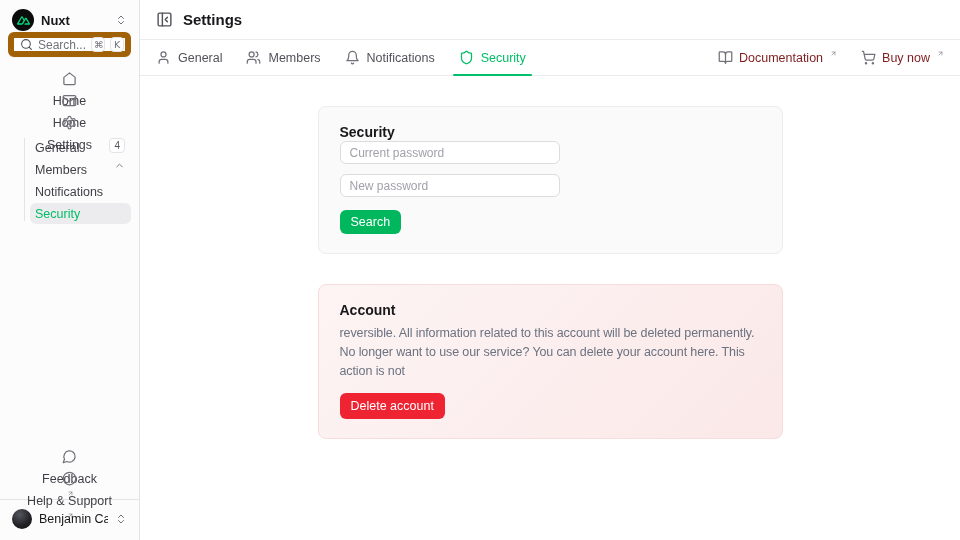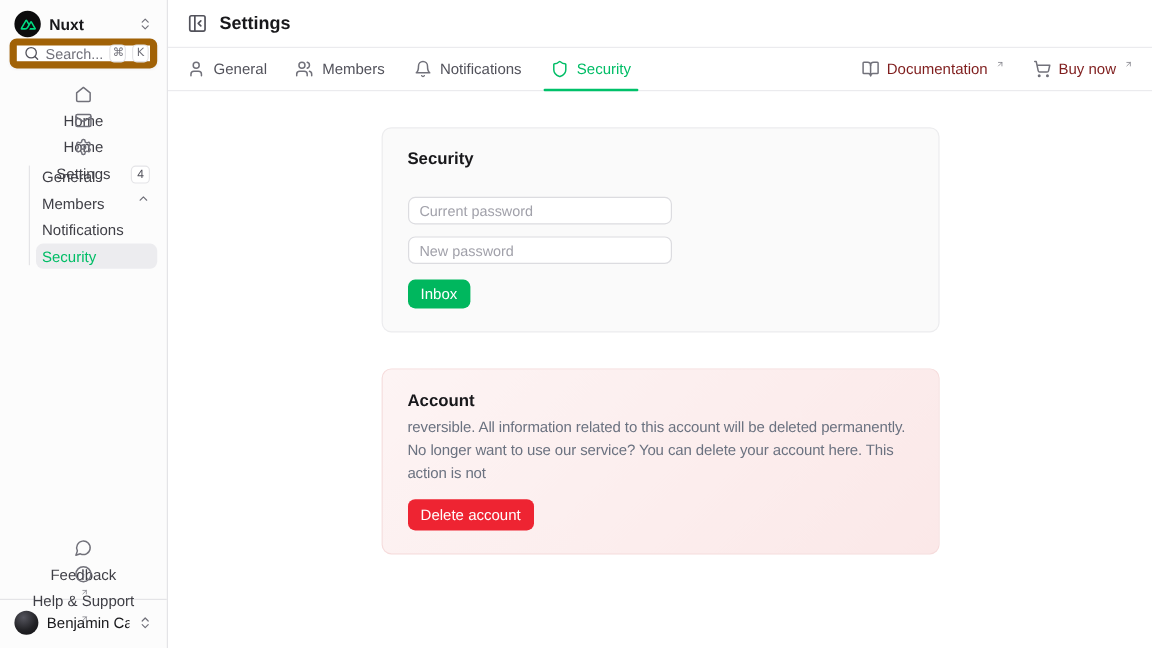--- a/index.html
+++ b/index.html
@@ -105,21 +105,21 @@
   .card.dangerous { background:linear-gradient(135deg,#fdf4f4 0%,#fbe8e8 100%);
     border:1px solid #f6dcdc; }
   .card-title { margin:0; font-size:14px; font-weight:700; }
   .card-desc { margin:6px 0 0; font-size:12.5px; color:#6b7280; line-height:1.5; letter-spacing:-0.1px; }
   .card-desc span { display:block; }
   .pw-input {
     display:block; width:220px; height:23px; margin-top:10px; border:1px solid #dcdce0;
     border-radius:6px; padding:0 9px; font-size:12px; color:#18181b; background:#fff;
     outline:none; font-family:inherit;
   }
-  .pw-input.first { margin-top:24px; }
+  .pw-input.first { margin-top:1px; }
   .pw-input::placeholder { color:#a1a1aa; }
   .btn { border:none; border-radius:6px; color:#fff; font-size:12.5px; font-weight:500;
     padding:5px 11px; margin-top:13px; cursor:pointer; font-family:inherit; display:inline-block; }
   .btn.green { background:#00b75e; }
   .btn.red { background:#ee2432; padding:6px 11px; }
 
   svg.ic { fill:none; stroke:currentColor; stroke-width:2; stroke-linecap:round; stroke-linejoin:round; }
 </style>
 </head>
 <body>
@@ -334,21 +334,21 @@
         </span>
       </a>
     </div>
 
     <div class="content">
 
       <section class="card neutral">
         <h2 class="card-title">Security</h2>
         <input class="pw-input first" type="password" placeholder="Current password" style="">
         <input class="pw-input" type="password" placeholder="New password" style="">
-        <button class="btn green">Inbox</button>
+        <button class="btn green">Search</button>
       </section>
 
       <section class="card dangerous">
         <h2 class="card-title">Account</h2>
         <p class="card-desc">
             <span>reversible. All information related to this account will be deleted permanently.</span>
             <span>No longer want to use our service? You can delete your account here. This action is not</span>
           </p>
         <button class="btn red">Delete account</button>
       </section>

